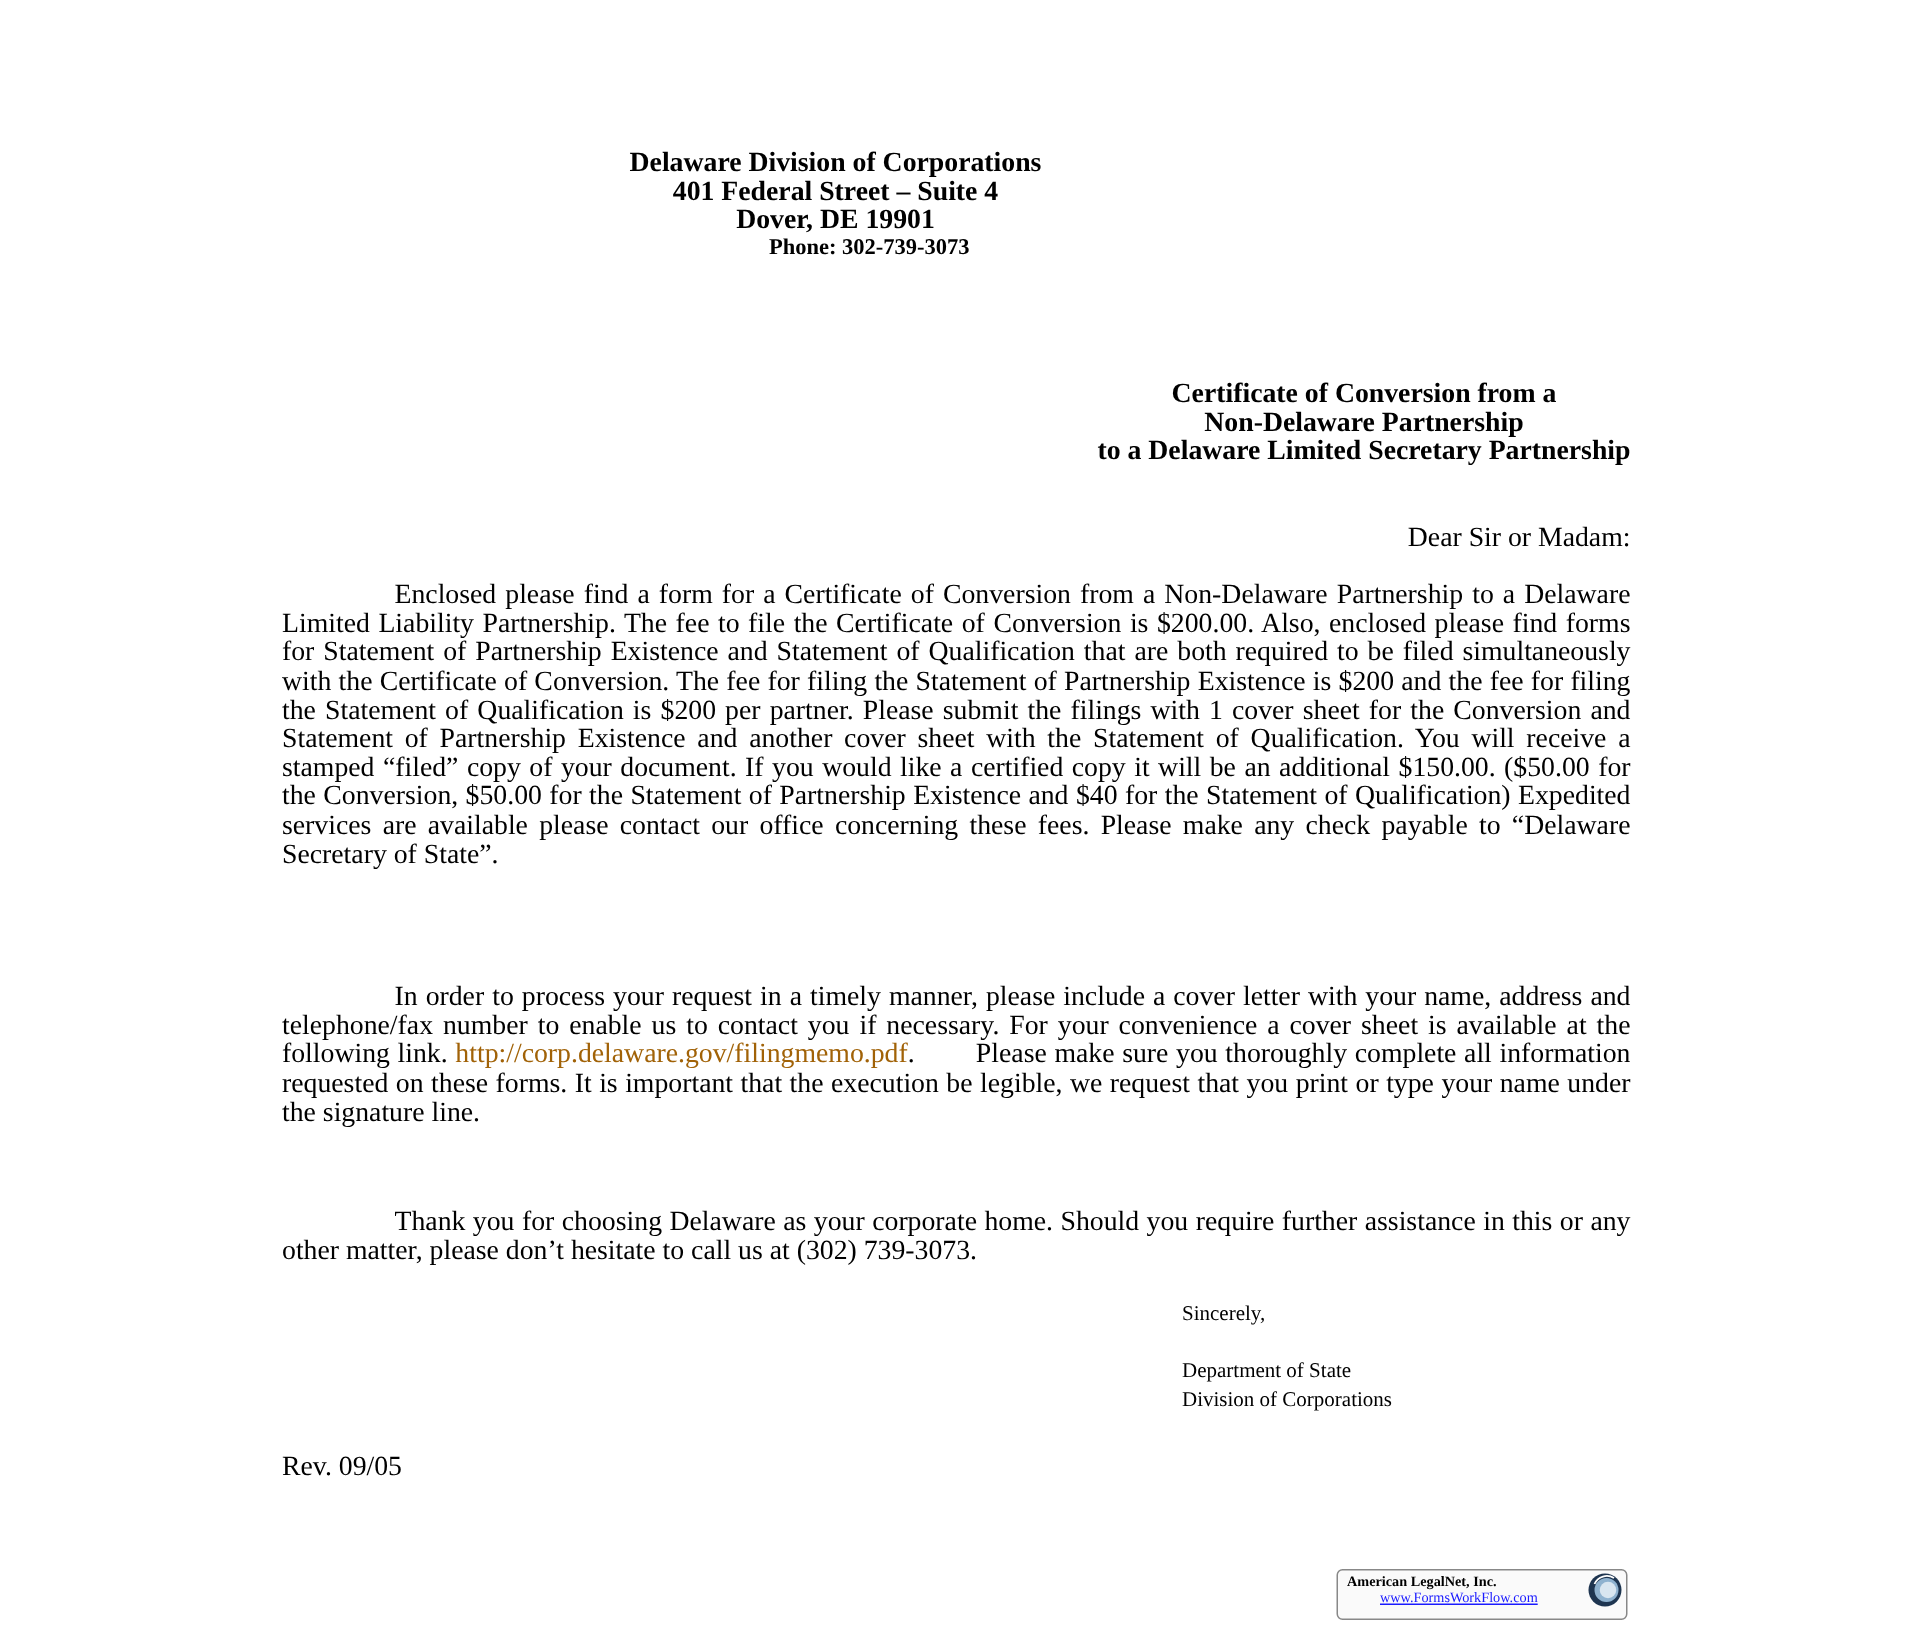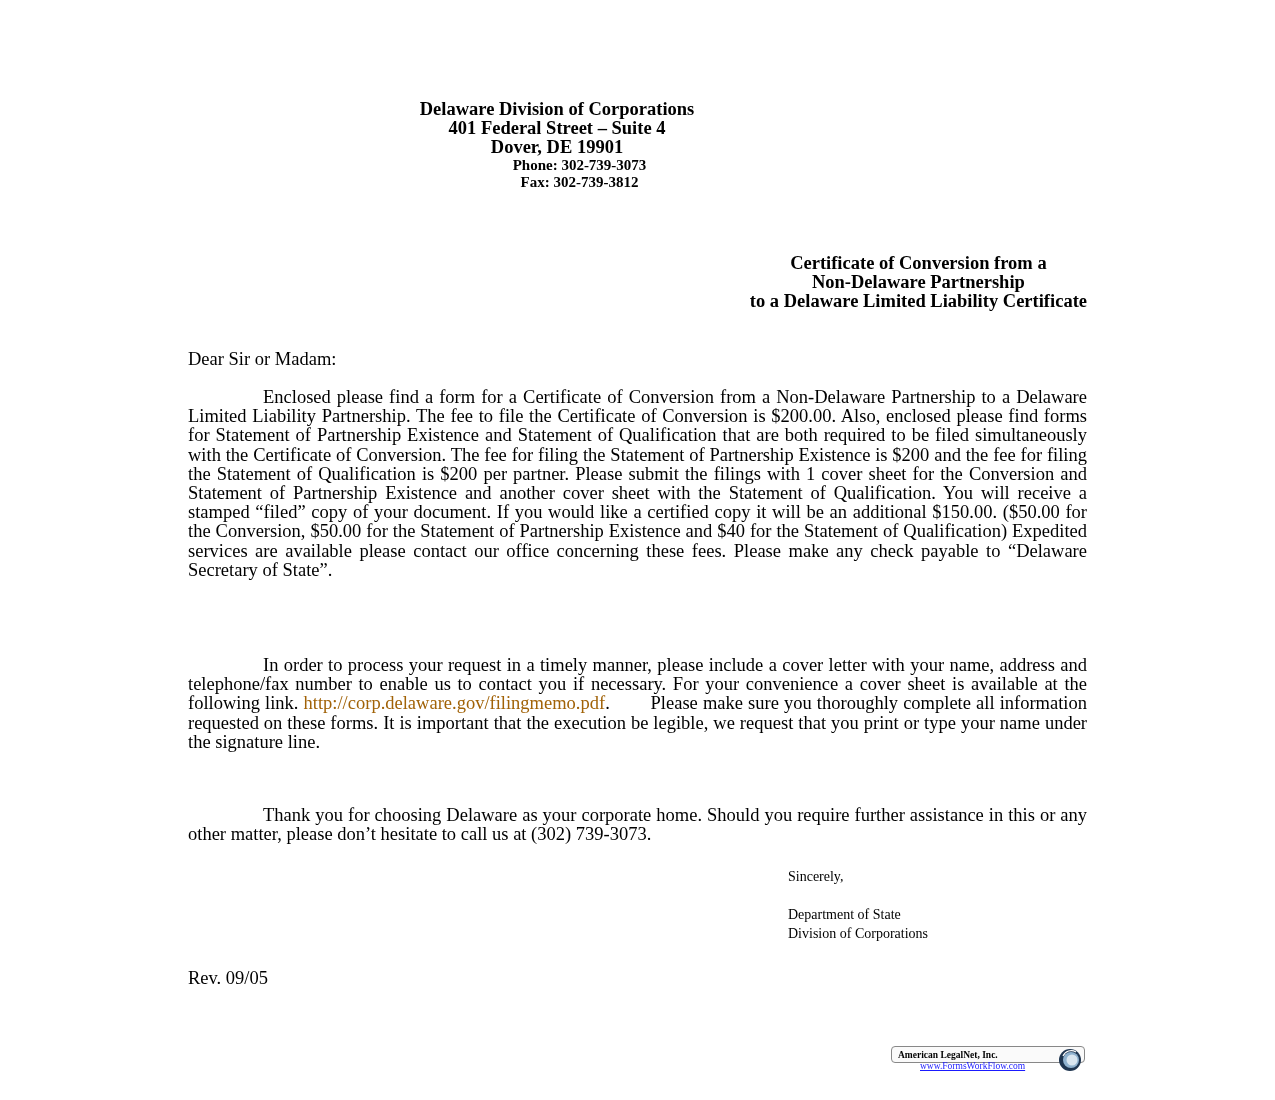--- a/index.html
+++ b/index.html
@@ -3,51 +3,50 @@
 <meta charset="utf-8">
 <style>
   html, body { margin: 0; padding: 0; background: #ffffff; }
   body { width: 1275px; height: 1100px; position: relative; overflow: hidden;
          font-family: "Liberation Serif", "DejaVu Serif", serif; color: #000; }
   .header { position: absolute; top: 100px; left: 0; width: 1114px; text-align: center; font-weight: bold; }
   .header .big { font-size: 18.5px; line-height: 19px; }
   .header .small { font-size: 15px; line-height: 16.5px; padding-left: 45px; }
   .subject { position: absolute; top: 254px; right: 188px; text-align: center; font-weight: bold;
              font-size: 18.5px; line-height: 19.2px; }
-  .body-text { position: absolute; left: 188px; width: 899px; font-size: 18.5px; line-height: 19.2px; }
+  .body-text { position: absolute; left: 188px; width: 899px; font-size: 18.5px; line-height: 19.2px; text-align: right; }
   .salutation { top: 350px; }
   .p1 { top: 388px; text-align: justify; }
   .p2 { top: 656px; text-align: justify; }
   .p3 { top: 806px; text-align: justify; }
   .link { color: #a16207; text-decoration: none; }
   .signoff { position: absolute; left: 788px; font-size: 14px; line-height: 19.2px; }
   .sincerely { top: 867px; }
   .dept { top: 905px; }
   .rev { position: absolute; left: 188px; top: 968px; font-size: 18.5px; }
-  .badge { position: absolute; left: 891px; top: 1046px; width: 194px; height: 17px;
+  .badge { position: absolute; left: 891px; top: 1046px; width: 194px; height: 34px;
            border: 1px solid #888; border-radius: 4px; background: #fafafa; box-sizing: border-box; }
   .badge .company { position: absolute; left: 6px; top: 3px; font-size: 9.5px; font-weight: bold; }
   .badge .url { position: absolute; left: 6px; top: 14px; font-size: 9.5px; color: #1a1aff; text-decoration: underline; margin-left: 22px; }
   .badge .globe { position: absolute; right: 2px; top: 1px; width: 24px; height: 24px; }
 </style>
 </head>
 <body>
 
 <div class="header">
   <div class="big">Delaware Division of Corporations</div>
   <div class="big">401 Federal Street – Suite 4</div>
   <div class="big">Dover, DE 19901</div>
   <div class="small">Phone: 302-739-3073</div>
-  <div class="small">Fax: 302-739-3812</div>
 </div>
 
 <div class="subject">
   <div>Certificate of Conversion from a</div>
   <div>Non-Delaware Partnership</div>
-  <div>to a Delaware Limited Liability Certificate</div>
+  <div>to a Delaware Limited Secretary Partnership</div>
 </div>
 
 <div class="body-text salutation">Dear Sir or Madam:</div>
 
 <div class="body-text p1">
   <span class="indent-span" style="display:inline-block;width:75px;"></span><span>Enclosed please find a form for a Certificate of Conversion from a Non-Delaware Partnership to a Delaware Limited Liability Partnership. The fee to file the Certificate of Conversion is $200.00. Also, enclosed please find forms for Statement of Partnership Existence and Statement of Qualification that are both required to be filed simultaneously with the Certificate of Conversion.  The fee for filing the Statement of Partnership Existence is $200 and the fee for filing the Statement of Qualification is $200 per partner. Please submit the filings with 1 cover sheet for the Conversion and Statement of Partnership Existence and another cover sheet with the Statement of Qualification. You will receive a stamped “filed” copy of your document. If you would like a certified copy it will be an additional $150.00. ($50.00 for the Conversion, $50.00 for the Statement of Partnership Existence and $40 for the Statement of Qualification) Expedited services are available please contact our office concerning these fees.  Please make any check payable to “Delaware Secretary of State”.</span>
 </div>
 
 <div class="body-text p2">
   <span style="display:inline-block;width:75px;"></span><span>In order to process your request in a timely manner, please include a cover letter with your name, address and telephone/fax number to enable us to contact you if necessary.  For your convenience a cover sheet is available at the following link.</span>

